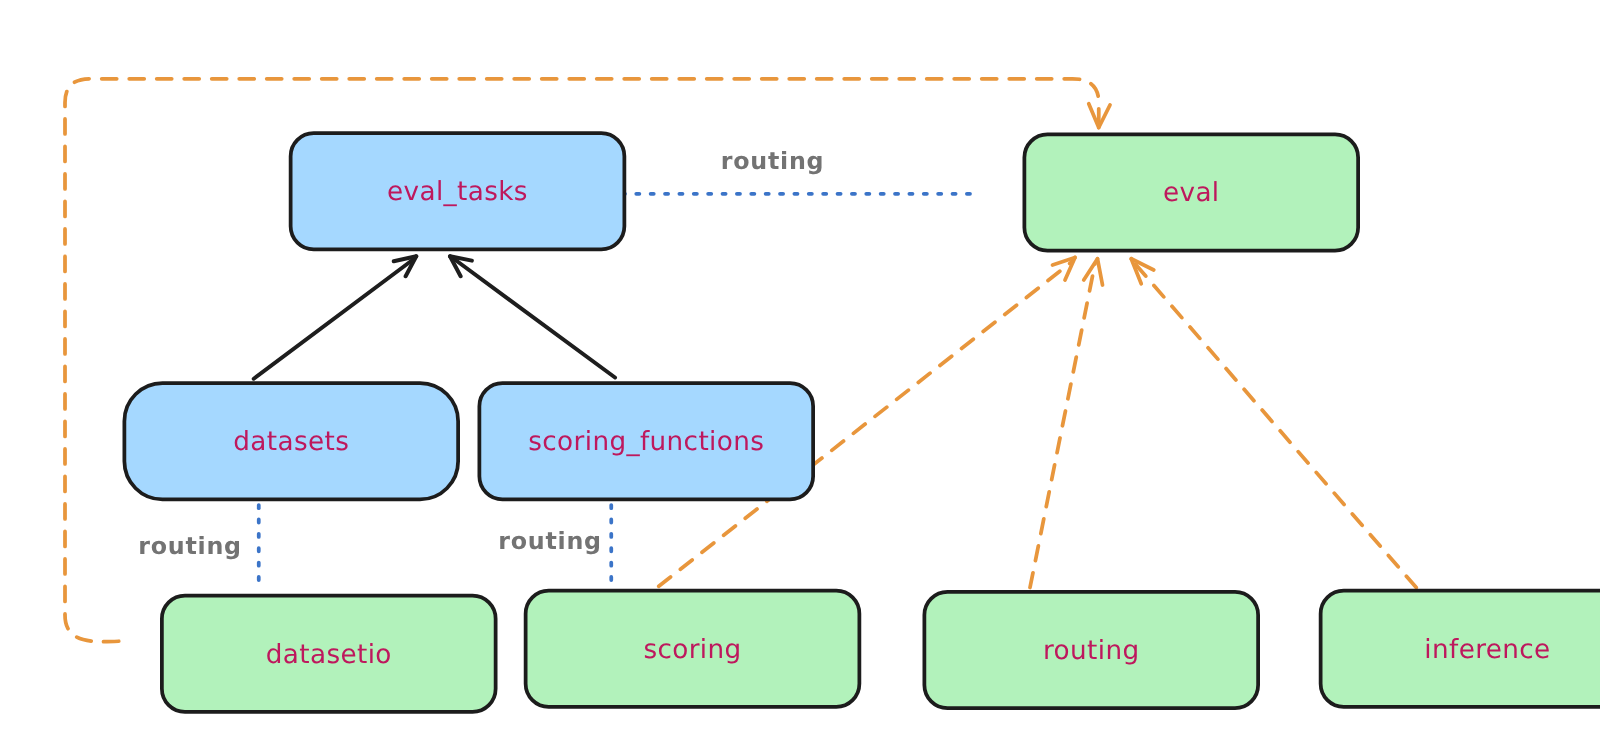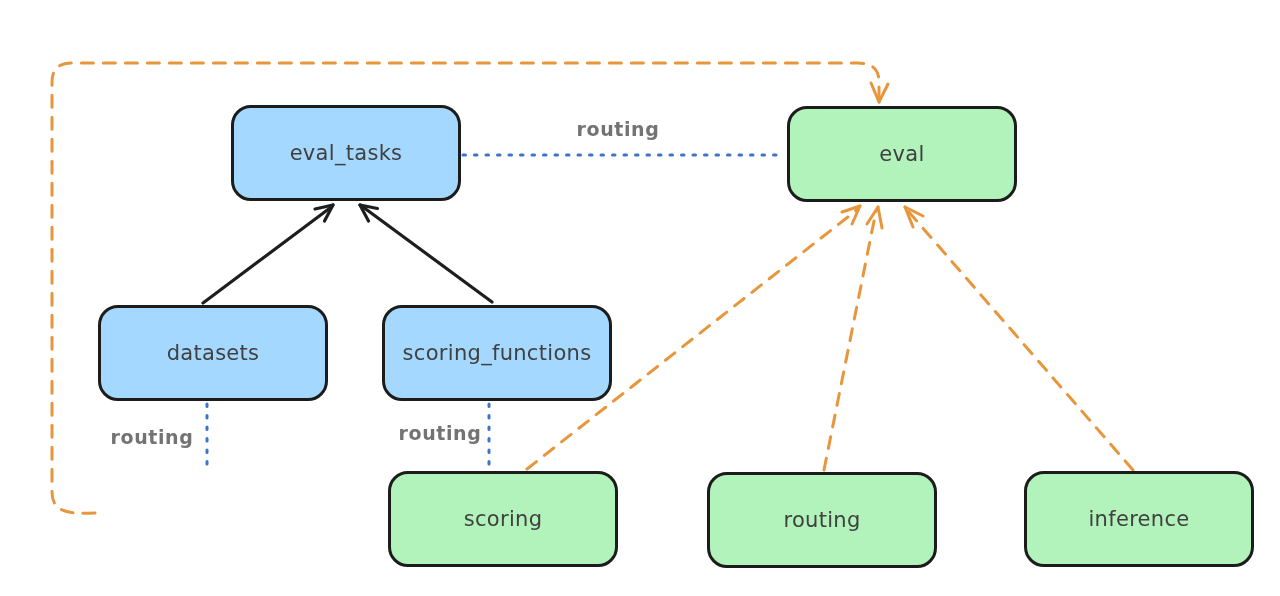--- a/index.html
+++ b/index.html
@@ -16,38 +16,38 @@
 
   svg.edges {
     position: absolute;
     inset: 0;
     width: 1280px;
     height: 596px;
   }
 
   .node {
     position: absolute;
-    width: 230px;
+    width: 270px;
     height: 96px;
     border: 3px solid #1c1c1c;
     border-radius: 20px;
     display: flex;
     align-items: center;
     justify-content: center;
     font-size: 21px;
-    color: #404040;
+    color: #be185d;
     letter-spacing: 0.3px;
   }
   .node.blue  { background: #a5d8ff; }
-  .node.green { background: #b2f2bb; }
+  .node.green { background: #b2f2bb; margin-left: 31px; }
 
   
   #n-eval-tasks        { left: 231px; top: 105px; }
   #n-eval              { left: 787px; top: 106px; }
-  #n-datasets          { left:  98px; top: 305px; }
+  #n-datasets          { left:  98px; top: 305px; border-radius: 32px; }
   #n-scoring-functions { left: 382px; top: 305px; text-align: center; }
   #n-datasetio         { left:  97px; top: 475px; }
   #n-scoring           { left: 388px; top: 471px; text-align: right; }
   #n-agents            { left: 707px; top: 472px; }
   #n-inference         { left: 1024px; top: 471px; }
 
   .edge-label {
     position: absolute;
     transform: translate(-50%, -50%);
     font-size: 19px;
@@ -119,20 +119,23 @@
   </div>
 
   <div class="node blue" id="n-datasets">
     <span>datasets</span>
   </div>
 
   <div class="node blue" id="n-scoring-functions">
     <span>scoring_functions</span>
   </div>
 
+  <div class="node green" id="n-datasetio">
+    <span>datasetio</span>
+  </div>
 
   <div class="node green" id="n-scoring">
     <span>scoring</span>
   </div>
 
   <div class="node green" id="n-agents">
     <span>routing</span>
   </div>
 
   <div class="node green" id="n-inference">

